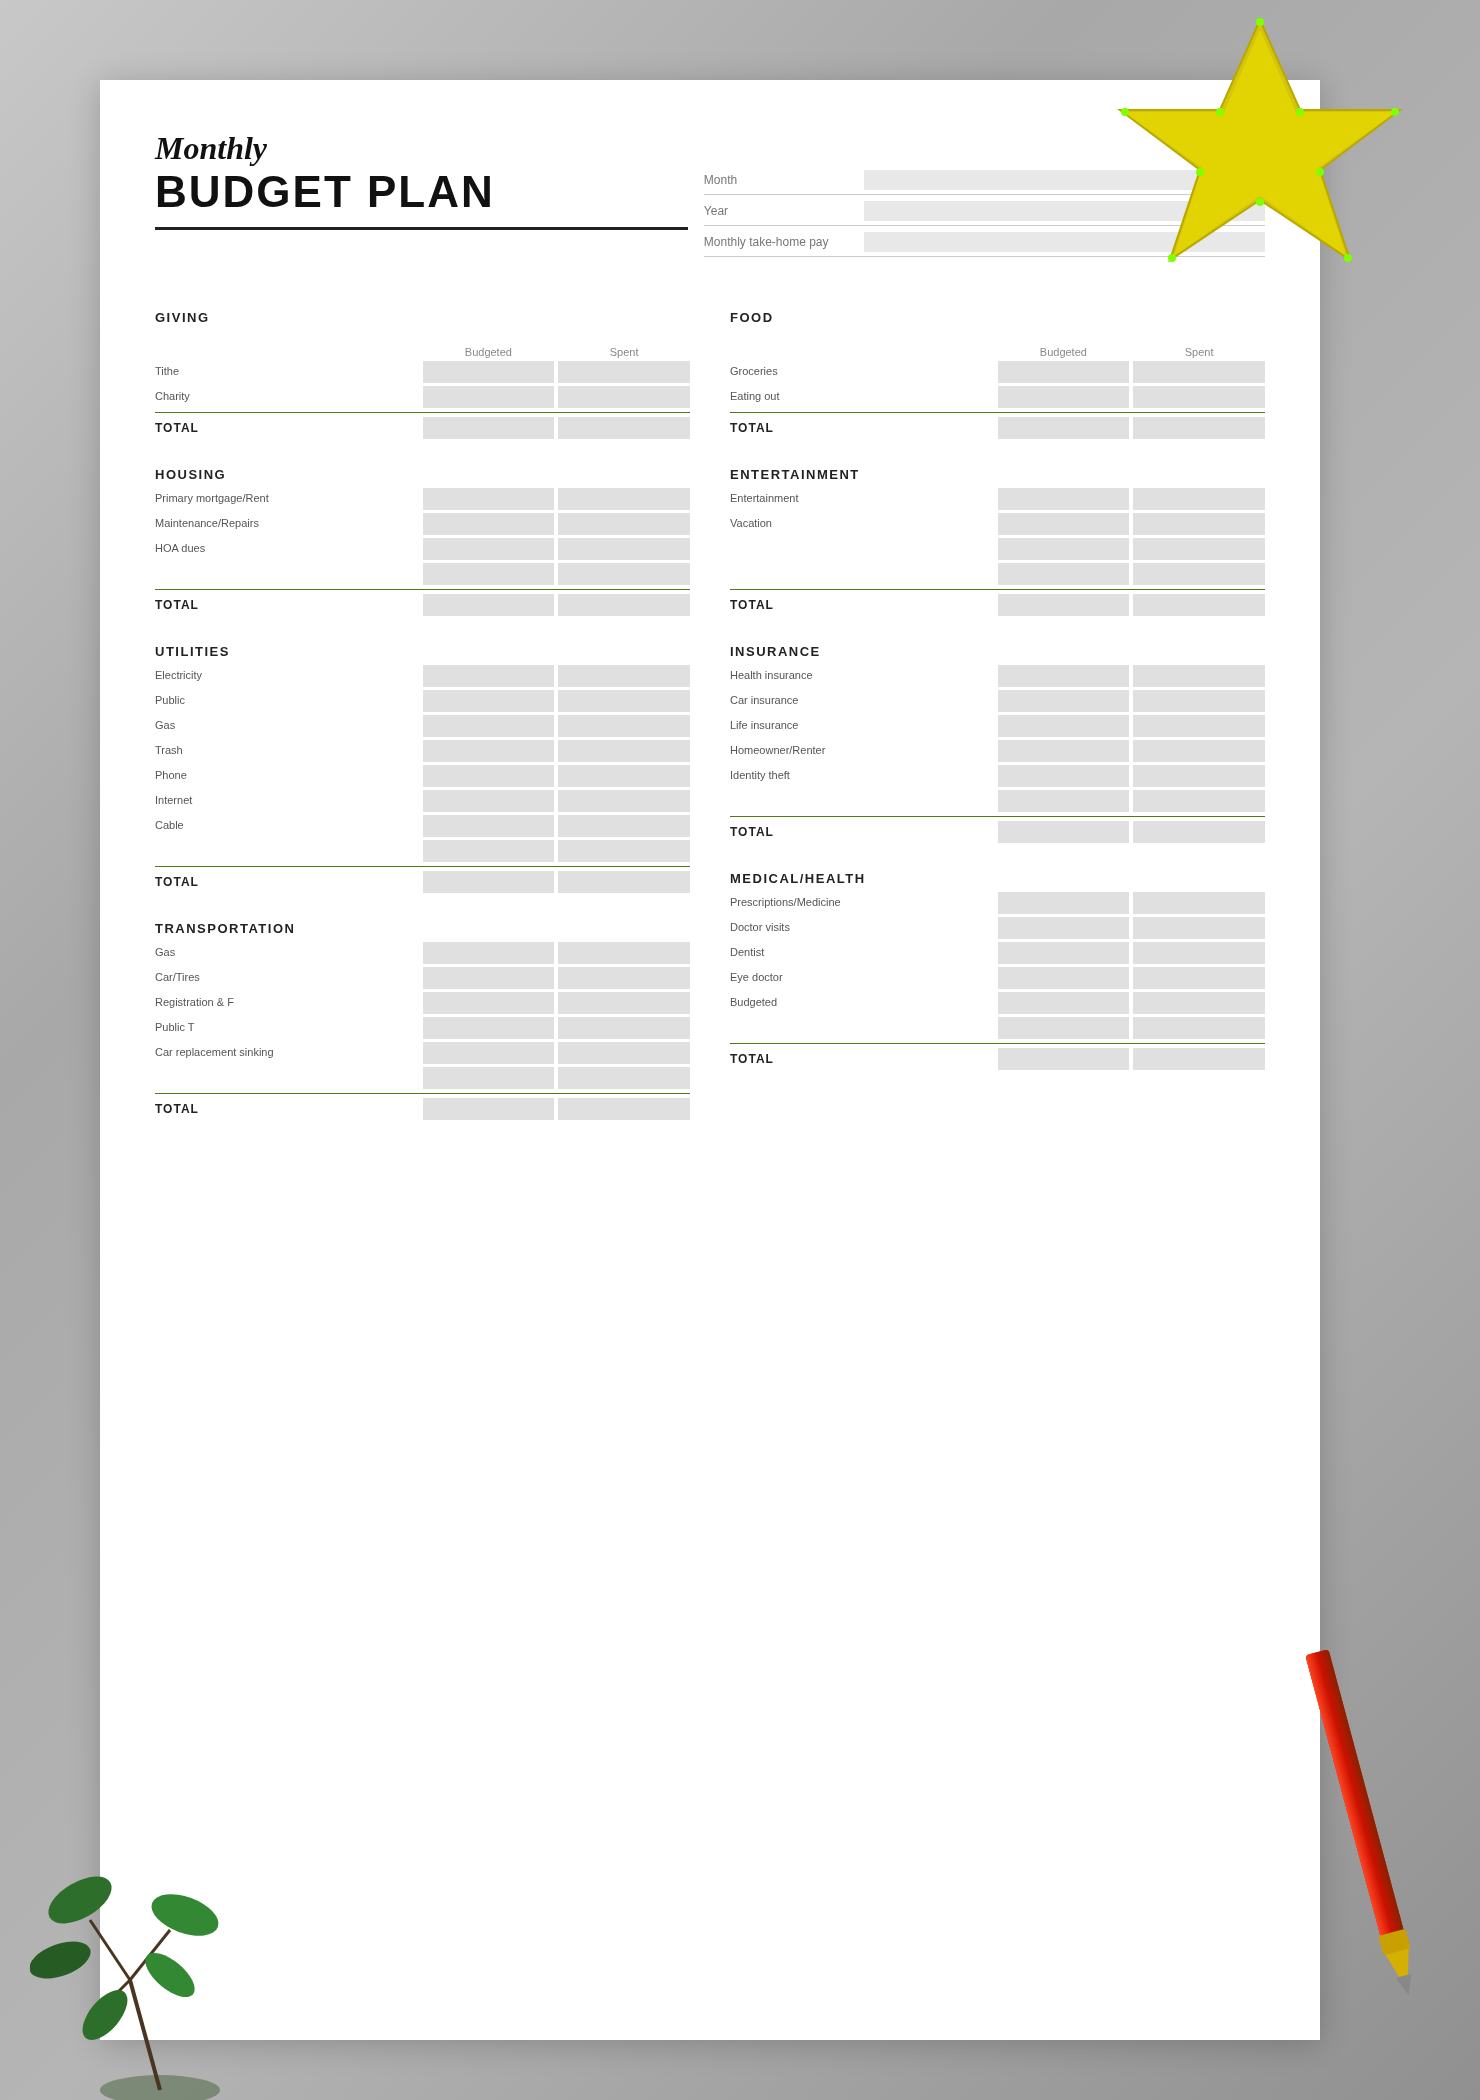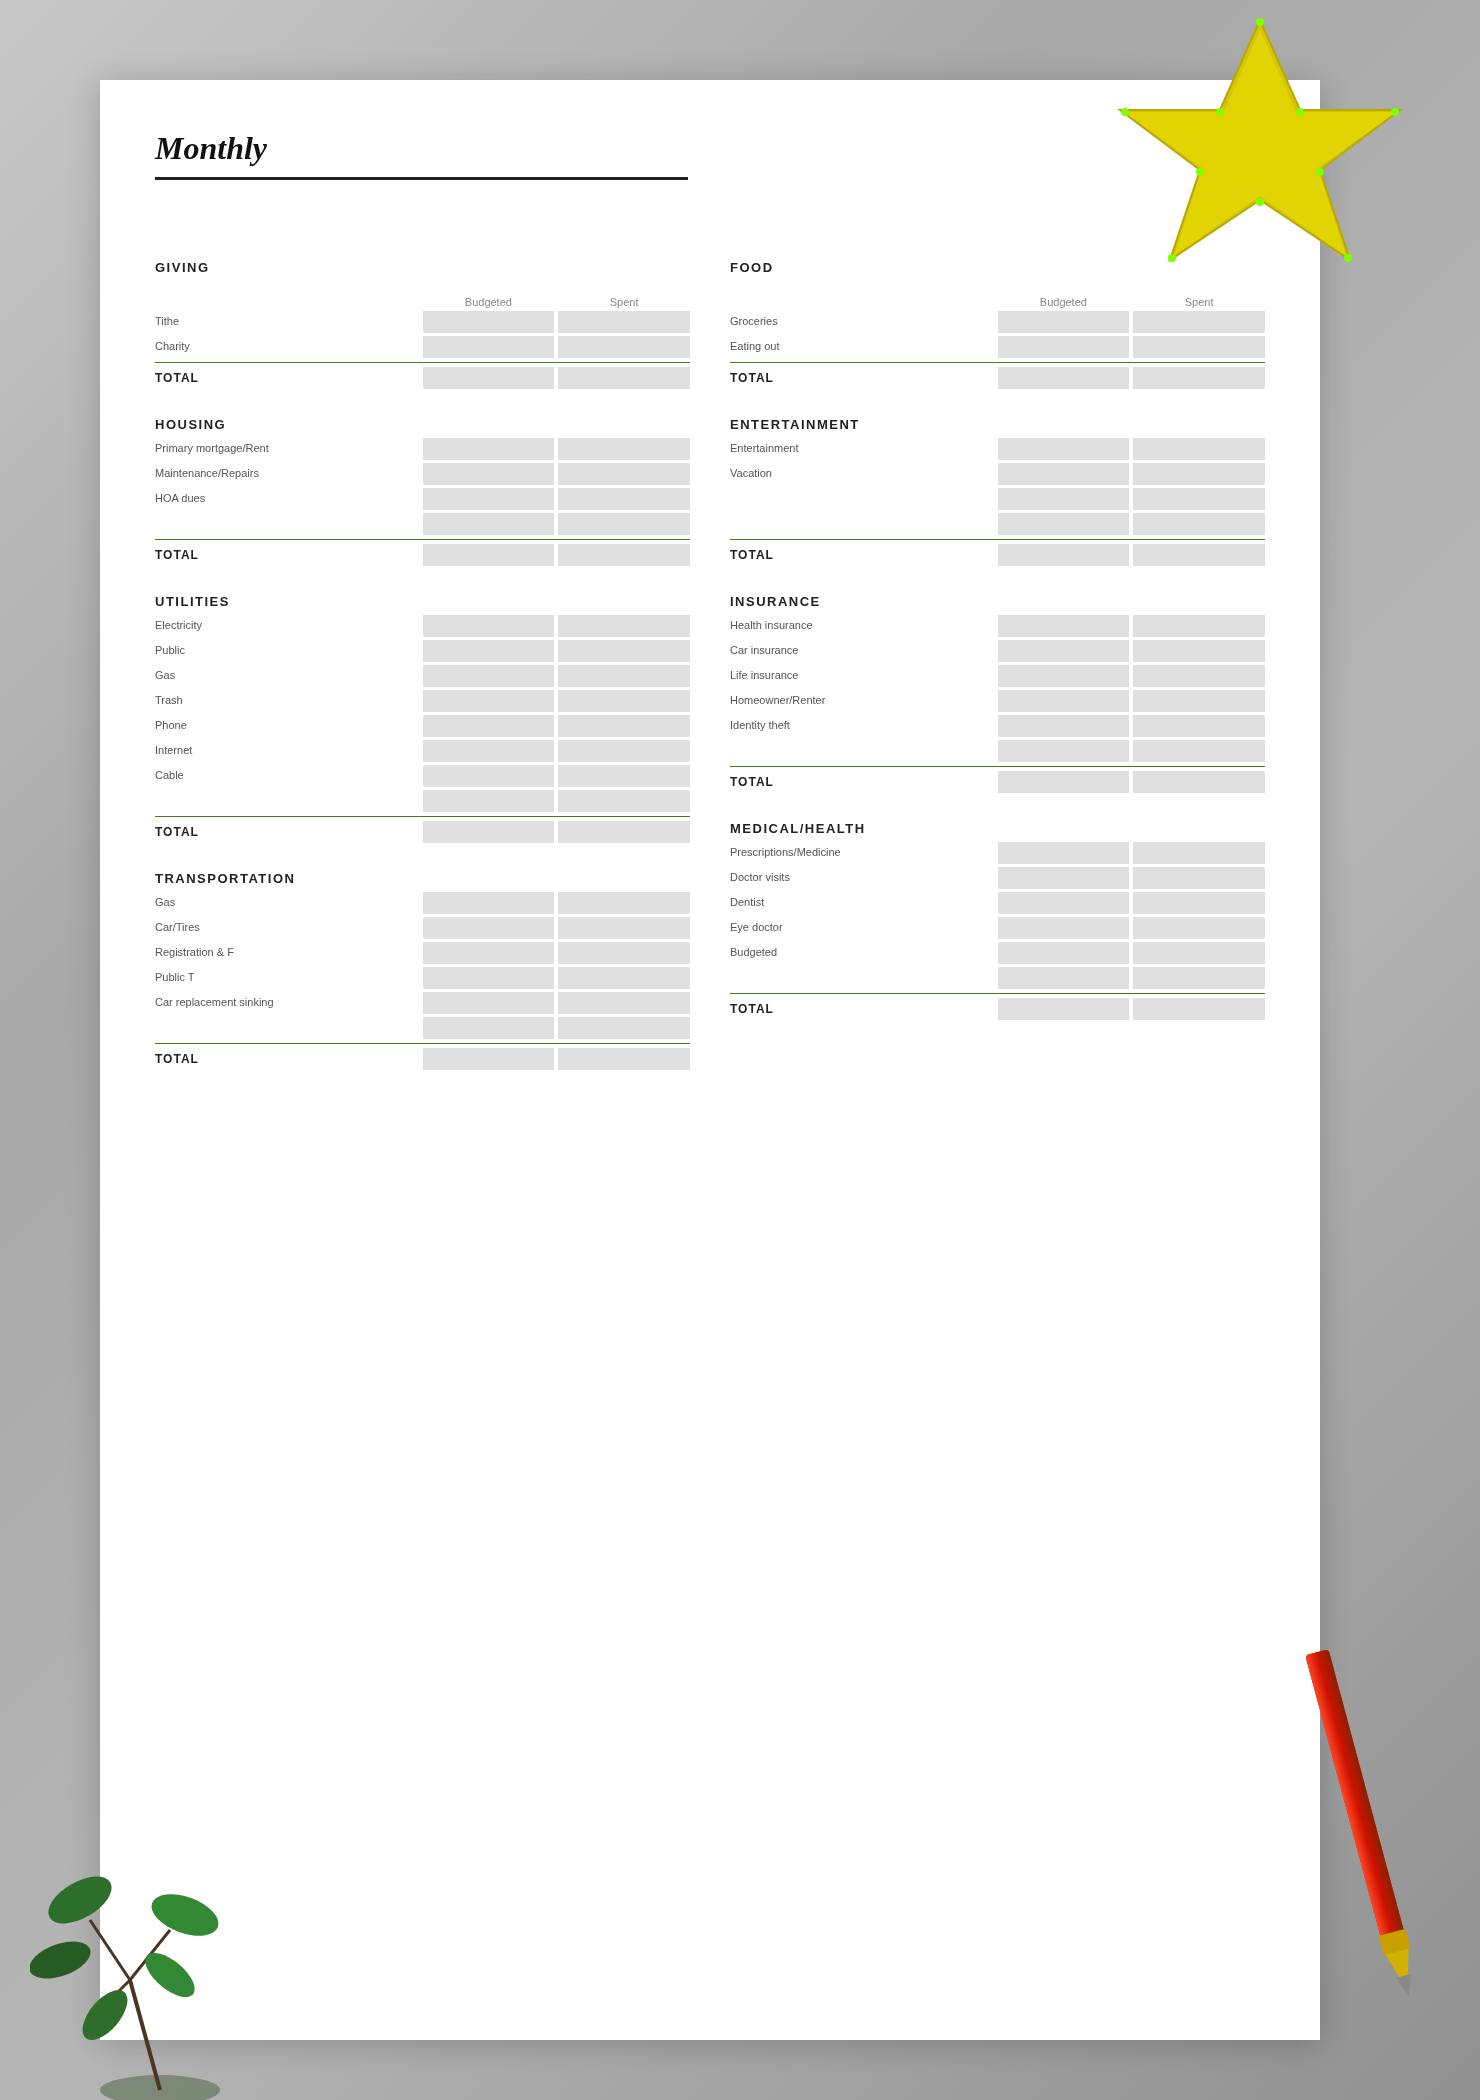--- a/index.html
+++ b/index.html
@@ -257,22 +257,37 @@
     <ellipse cx="75" cy="215" rx="30" ry="15" fill="#2d6e2a" transform="rotate(-50, 75, 215)"></ellipse>
     <ellipse cx="30" cy="160" rx="32" ry="16" fill="#265c24" transform="rotate(-20, 30, 160)"></ellipse>
     <ellipse cx="140" cy="175" rx="30" ry="14" fill="#338833" transform="rotate(40, 140, 175)"></ellipse>
   </svg>
 </div>
 
 <div class="page">
 
   <div class="page-header">
     <span class="title-monthly">Monthly</span>
+    <span class="title-budget">BUDGET PLAN</span>
   </div>
 
+  <div class="meta-fields">
+    <div class="meta-field">
+      <span class="meta-label">Month</span>
+      <div class="meta-value-box"></div>
+    </div>
+    <div class="meta-field">
+      <span class="meta-label">Year</span>
+      <div class="meta-value-box"></div>
+    </div>
+    <div class="meta-field">
+      <span class="meta-label">Monthly take-home pay</span>
+      <div class="meta-value-box"></div>
+    </div>
+  </div>
 
   <div class="two-col" style="margin-top: 80px;">
 
     <div>
 
       <div class="section">
         <div class="section-title">GIVING</div>
         <div class="section-header-row">
           <span class="col-header"></span>
           <span class="col-header">Budgeted</span>

